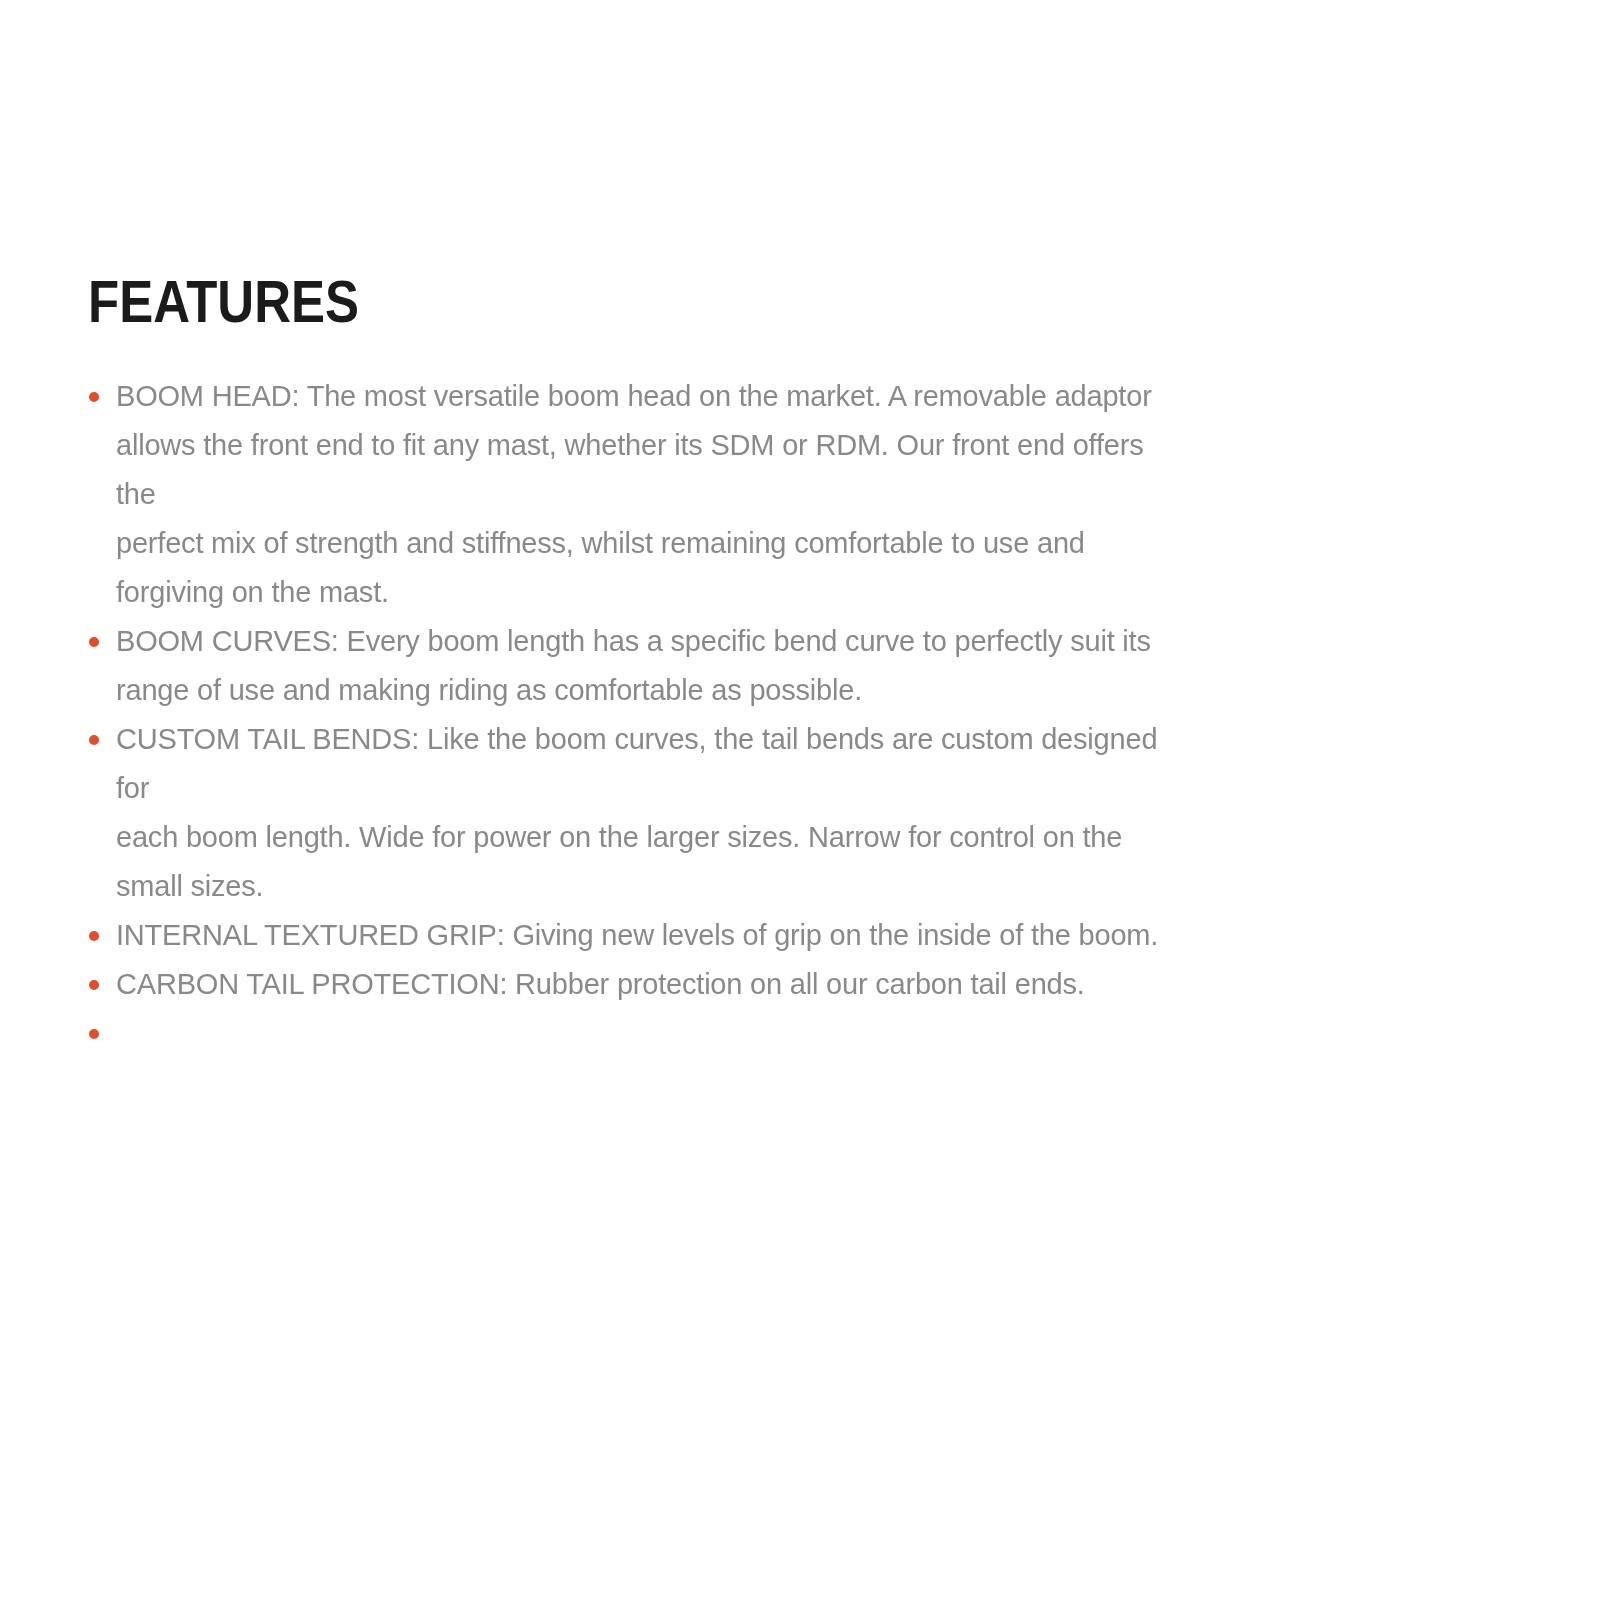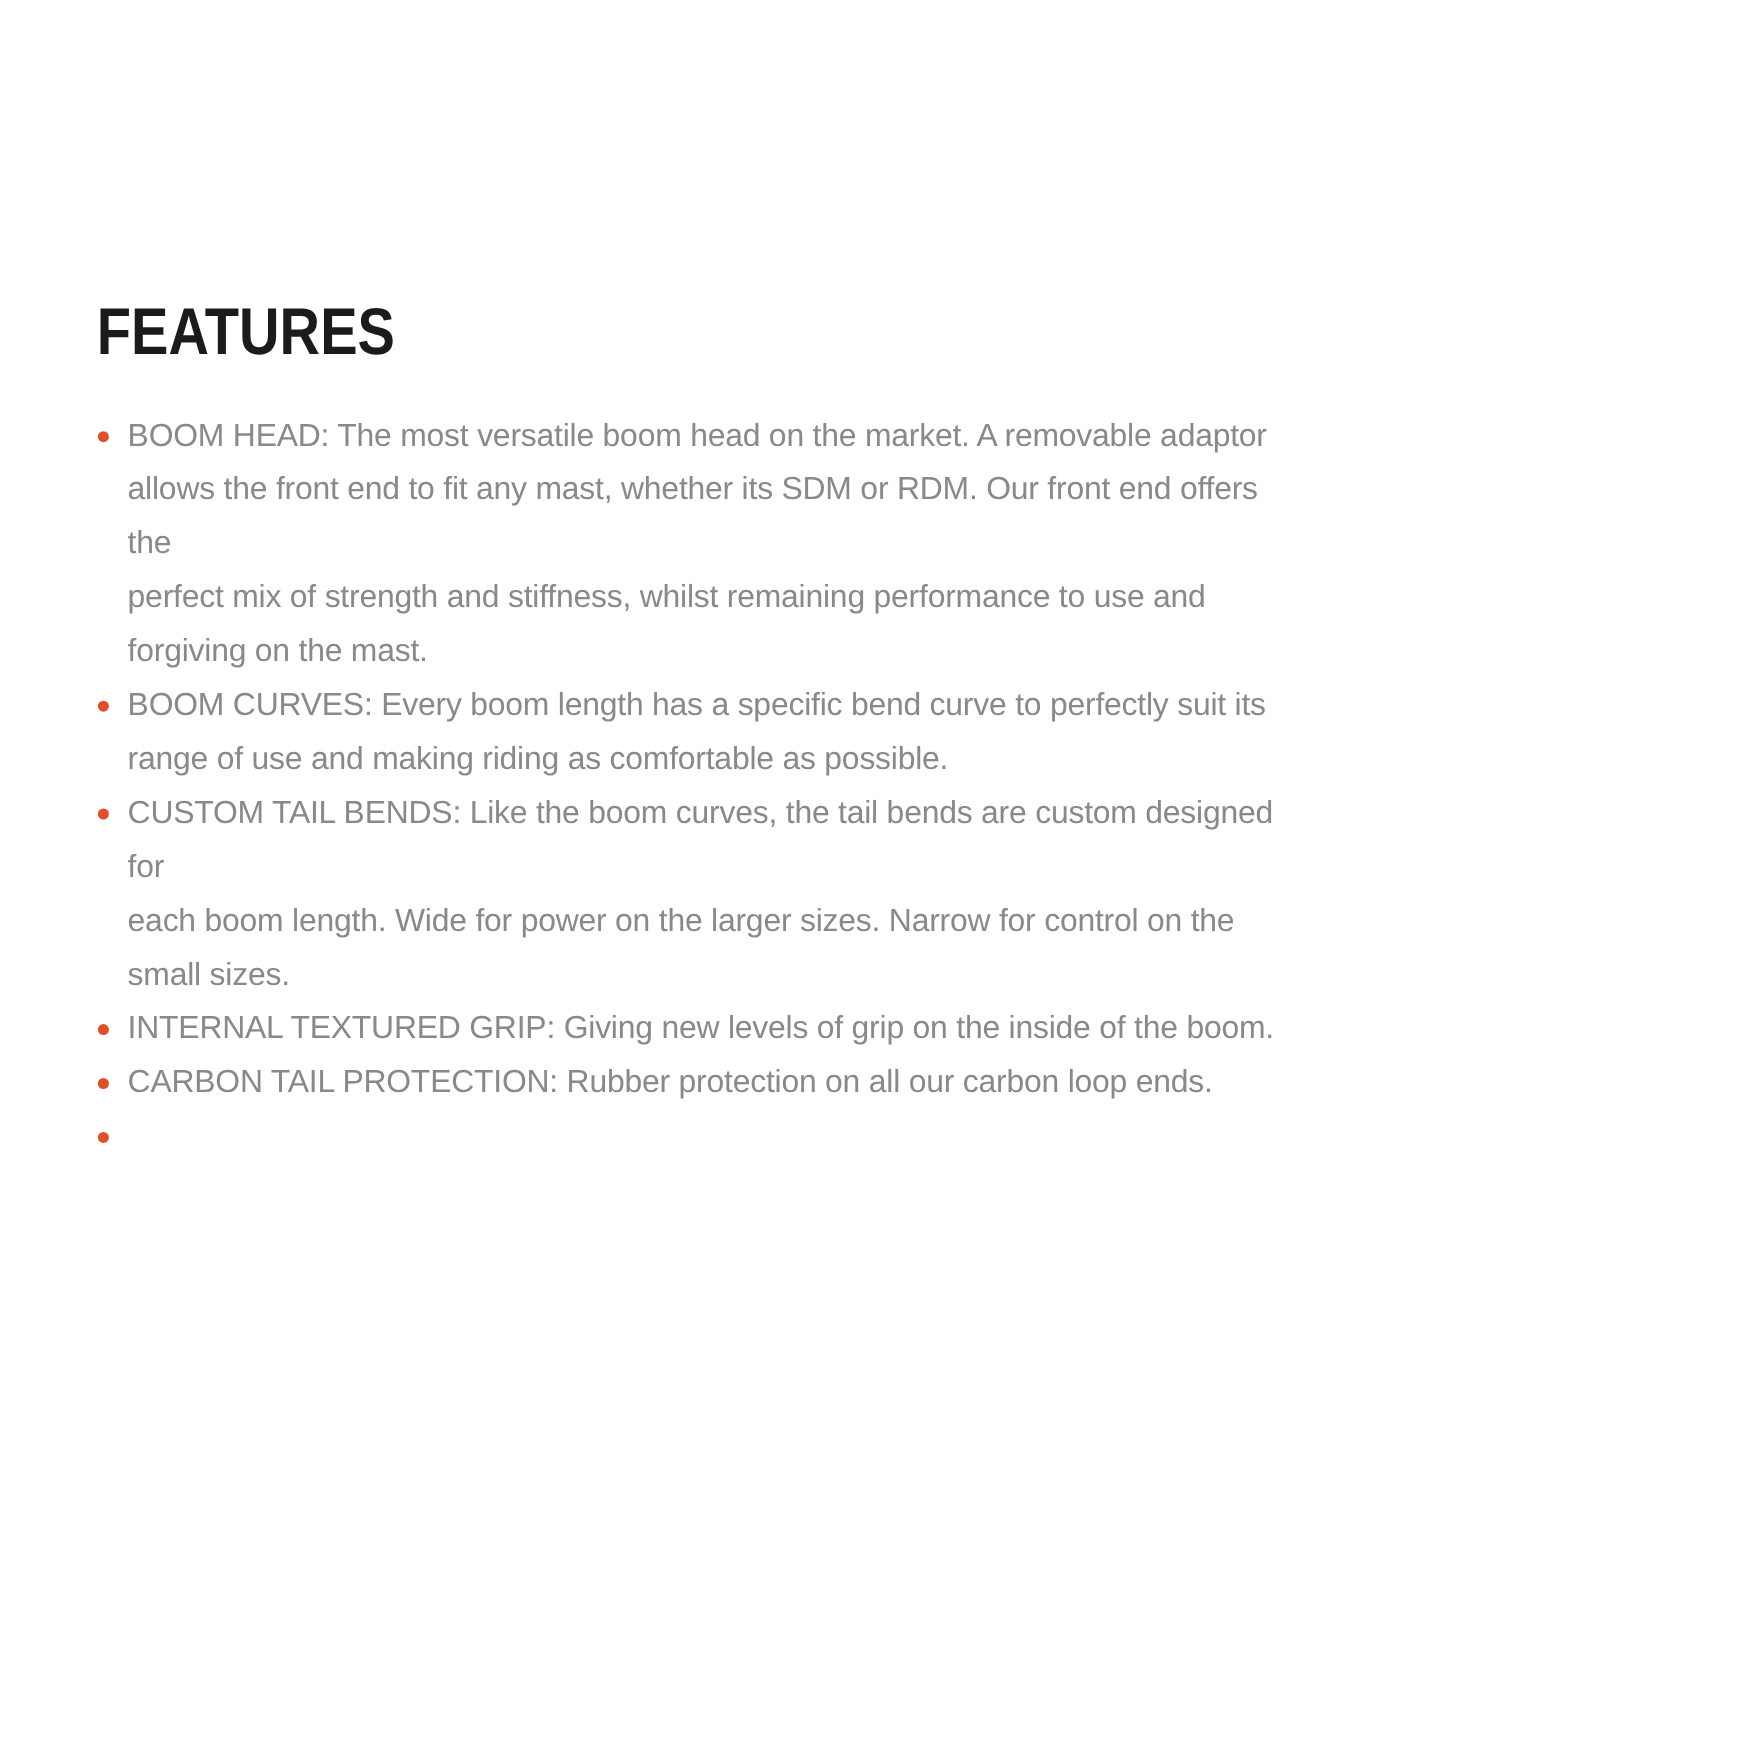--- a/index.html
+++ b/index.html
@@ -58,39 +58,39 @@
 </head>
 <body>
 
 <main class="features-section">
   <h1 class="features-heading">FEATURES</h1>
   <ul class="features-list">
     <li class="feature-item">
       <span class="bullet-dot"></span>
       <span class="feature-text">BOOM HEAD: The most versatile boom head on the market. A removable adaptor
 allows the front end to fit any mast, whether its SDM or RDM. Our front end offers the
-perfect mix of strength and stiffness, whilst remaining performance to use and
+perfect mix of strength and stiffness, whilst remaining comfortable to use and
 forgiving on the mast.</span>
     </li>
     <li class="feature-item">
       <span class="bullet-dot"></span>
       <span class="feature-text">BOOM CURVES: Every boom length has a specific bend curve to perfectly suit its
 range of use and making riding as comfortable as possible.</span>
     </li>
     <li class="feature-item">
       <span class="bullet-dot"></span>
       <span class="feature-text">CUSTOM TAIL BENDS: Like the boom curves, the tail bends are custom designed for
 each boom length. Wide for power on the larger sizes. Narrow for control on the
 small sizes.</span>
     </li>
     <li class="feature-item">
       <span class="bullet-dot"></span>
       <span class="feature-text">INTERNAL TEXTURED GRIP: Giving new levels of grip on the inside of the boom.</span>
     </li>
     <li class="feature-item">
       <span class="bullet-dot"></span>
-      <span class="feature-text">CARBON TAIL PROTECTION: Rubber protection on all our carbon loop ends.</span>
+      <span class="feature-text">CARBON TAIL PROTECTION: Rubber protection on all our carbon tail ends.</span>
     </li>
     <li class="feature-item">
       <span class="bullet-dot"></span>
     </li>
   </ul>
 </main>
 
 </body></html>

